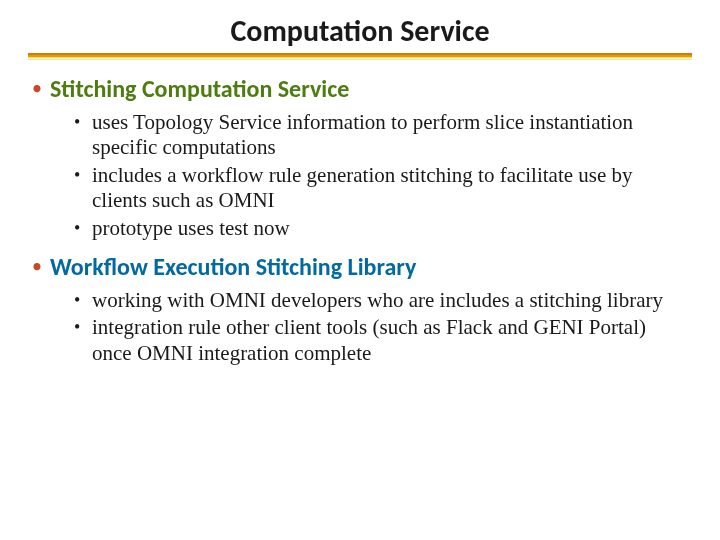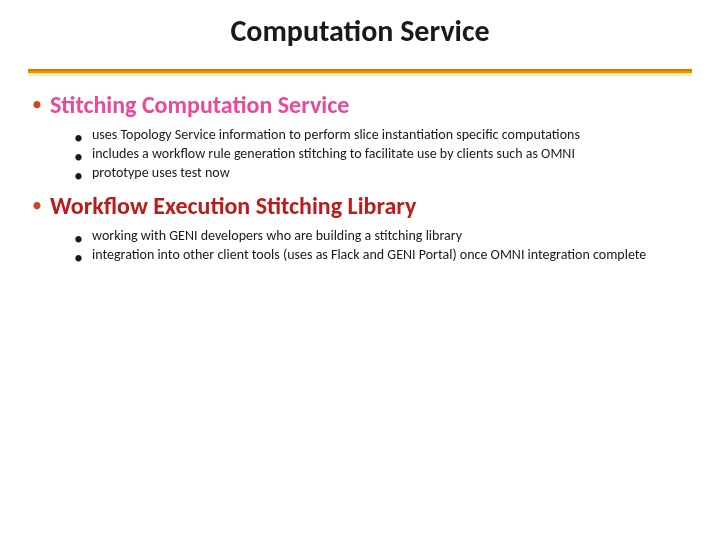--- a/index.html
+++ b/index.html
@@ -12,21 +12,21 @@
     color: #000;
   }
   .slide {
     width: 720px;
     height: 540px;
     box-sizing: border-box;
     padding: 14px 20px 20px 20px;
   }
   .title-block {
     text-align: center;
-    margin-bottom: 20px;
+    margin-bottom: 4px;
   }
   .title-line {
     font-size: 30px;
     font-weight: 700;
     color: #1a1a1a;
     line-height: 1.15;
   }
   .title-underline {
     height: 4px;
     margin: 2px 8px 0 8px;
@@ -49,38 +49,39 @@
     position: absolute;
     left: 4px;
     top: 0;
     color: #c74a24;
     font-size: 20px;
     line-height: 28px;
   }
   .l1-head {
     font-size: 24px;
     font-weight: 700;
-    color: #ec4899;
+    color: #4d7c0f;
     line-height: 1.25;
   }
   .l1-head.accent {
-    color: #b91c1c;
+    color: #0369a1;
   }
   ul.sub {
     list-style: none;
     margin: 6px 0 4px 0;
     padding: 0 8px 0 22px;
   }
   ul.sub > li {
     position: relative;
     padding-left: 20px;
-    font-size: 14px;
+    font-size: 21px;
     line-height: 1.22;
     color: #1a1a1a;
     margin-bottom: 2px;
+    font-family: Liberation Serif, serif;
   }
   ul.sub > li::before {
     content: "•";
     position: absolute;
     left: 2px;
     top: 0;
     color: #1a1a1a;
     font-size: 18px;
     line-height: 24px;
   }
@@ -102,20 +103,20 @@
       <ul class="sub">
         <li>uses Topology Service information to perform slice instantiation specific computations</li>
         <li>includes a workflow rule generation stitching to facilitate use by clients such as OMNI</li>
         <li>prototype uses test now</li>
       </ul>
     </li>
 
     <li>
       <div class="l1-head accent">Workflow Execution Stitching Library</div>
       <ul class="sub">
-        <li>working with GENI developers who are building a stitching library</li>
-        <li>integration into other client tools (uses as Flack and GENI Portal) once OMNI integration complete</li>
+        <li>working with OMNI developers who are includes a stitching library</li>
+        <li>integration rule other client tools (such as Flack and GENI Portal) once OMNI integration complete</li>
       </ul>
     </li>
 
   </ul>
 
 </div>
 
 </body></html>

